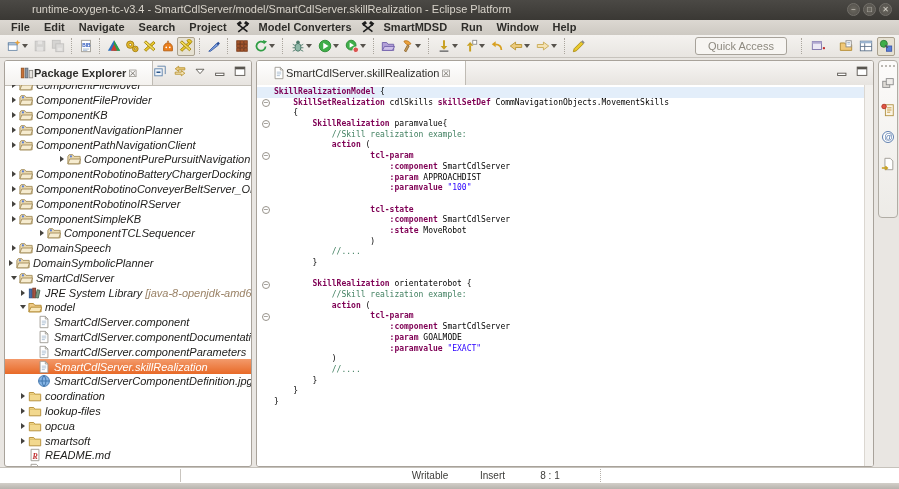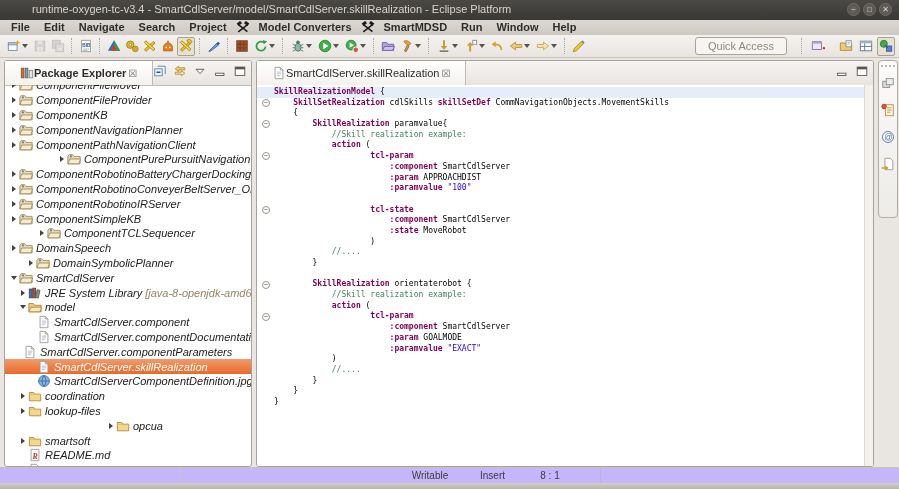--- a/index.html
+++ b/index.html
@@ -68,21 +68,21 @@
   .c{color:#3f7f5f;}
   .s{color:#2a00ff;}
   .overview{position:absolute;right:0;top:0;bottom:0;width:8px;background:#f3f1ee;border-left:1px solid #dbd7d1;}
   
   .ministack{position:absolute;right:1px;top:2px;width:20px;height:158px;
     background:linear-gradient(#fcfbfa,#edebe7);border:1px solid #b1ada5;border-radius:4px;
     display:flex;flex-direction:column;align-items:center;padding-top:4px;gap:9px;box-sizing:border-box;}
   .grip{display:flex;gap:2px;}
   .grip b{width:2px;height:2px;background:#a6a29a;border-radius:50%;}
   
-  .statusbar{position:absolute;left:0;right:0;bottom:6px;height:15px;background:#c4b5fd;
+  .statusbar{position:absolute;left:0;right:0;bottom:6px;height:15px;background:#ffffff;
     border-top:1px solid #c6c2bb;font-size:10px;color:#3d3c39;}
   .scell{position:absolute;top:2px;text-align:center;}
   .svsep{position:absolute;top:1px;bottom:1px;width:1px;}
   .bottomstrip{position:absolute;left:0;right:0;bottom:0;height:6px;background:linear-gradient(#d2cfc9,#b7b3ad);}
 </style>
 </head>
 <body>
 
 <div class="app">
 
@@ -592,21 +592,21 @@
               </span>
               <span class="i">
                 <svg width="14" height="14" viewBox="0 0 16 16">
                   <path d="M1 13.5V5l1.5-2h4L8 5h7v8.5z" fill="#ead9ae" stroke="#a08a58"></path>
                   <path d="M1 13.5L3.2 8h12.3l-2 5.5z" fill="#f6ecd0" stroke="#a08a58"></path>
                   <circle cx="4.5" cy="5" r="1.2" fill="#5a7fd8"></circle>
                 </svg>
               </span>
               <span>DomainSpeech</span>
             </div>
-            <div class="trow" style="padding-left: 21px;">
+            <div class="trow" style="padding-left: 1px;">
               <span class="arrowbox">
                 <span class="ar-r"></span>
               </span>
               <span class="i">
                 <svg width="14" height="14" viewBox="0 0 16 16">
                   <path d="M1 13.5V5l1.5-2h4L8 5h7v8.5z" fill="#ead9ae" stroke="#a08a58"></path>
                   <path d="M1 13.5L3.2 8h12.3l-2 5.5z" fill="#f6ecd0" stroke="#a08a58"></path>
                   <circle cx="4.5" cy="5" r="1.2" fill="#5a7fd8"></circle>
                 </svg>
               </span>
@@ -666,21 +666,21 @@
               <span class="arrowbox"></span>
               <span class="i">
                 <svg width="14" height="14" viewBox="0 0 16 16">
                   <path d="M3.5 1.5h6l3 3v10h-9z" fill="#fff" stroke="#9a978f"></path>
                   <path d="M9.5 1.5v3h3" fill="none" stroke="#9a978f"></path>
                   <path d="M5.5 7h5M5.5 9h5M5.5 11h3.5" stroke="#a8bcd0"></path>
                 </svg>
               </span>
               <span>SmartCdlServer.componentDocumentation</span>
             </div>
-            <div class="trow" style="padding-left: 8px;">
+            <div class="trow" style="padding-left: 22px;">
               <span class="arrowbox"></span>
               <span class="i">
                 <svg width="14" height="14" viewBox="0 0 16 16">
                   <path d="M3.5 1.5h6l3 3v10h-9z" fill="#fff" stroke="#9a978f"></path>
                   <path d="M9.5 1.5v3h3" fill="none" stroke="#9a978f"></path>
                   <path d="M5.5 7h5M5.5 9h5M5.5 11h3.5" stroke="#a8bcd0"></path>
                 </svg>
               </span>
               <span>SmartCdlServer.componentParameters</span>
             </div>
@@ -722,21 +722,21 @@
                 <span class="ar-r"></span>
               </span>
               <span class="i">
                 <svg width="14" height="14" viewBox="0 0 16 16">
                   <path d="M1.5 13.5V4h5l1.5 2h6.5v7.5z" fill="#f2d88e" stroke="#b08830"></path>
                   <path d="M1.5 6h13" stroke="#d8b860"></path>
                 </svg>
               </span>
               <span>lookup-files</span>
             </div>
-            <div class="trow" style="padding-left: 13px; justify-content: center;">
+            <div class="trow" style="padding-left: 13px;">
               <span class="arrowbox">
                 <span class="ar-r"></span>
               </span>
               <span class="i">
                 <svg width="14" height="14" viewBox="0 0 16 16">
                   <path d="M1.5 13.5V4h5l1.5 2h6.5v7.5z" fill="#f2d88e" stroke="#b08830"></path>
                   <path d="M1.5 6h13" stroke="#d8b860"></path>
                 </svg>
               </span>
               <span>opcua</span>

